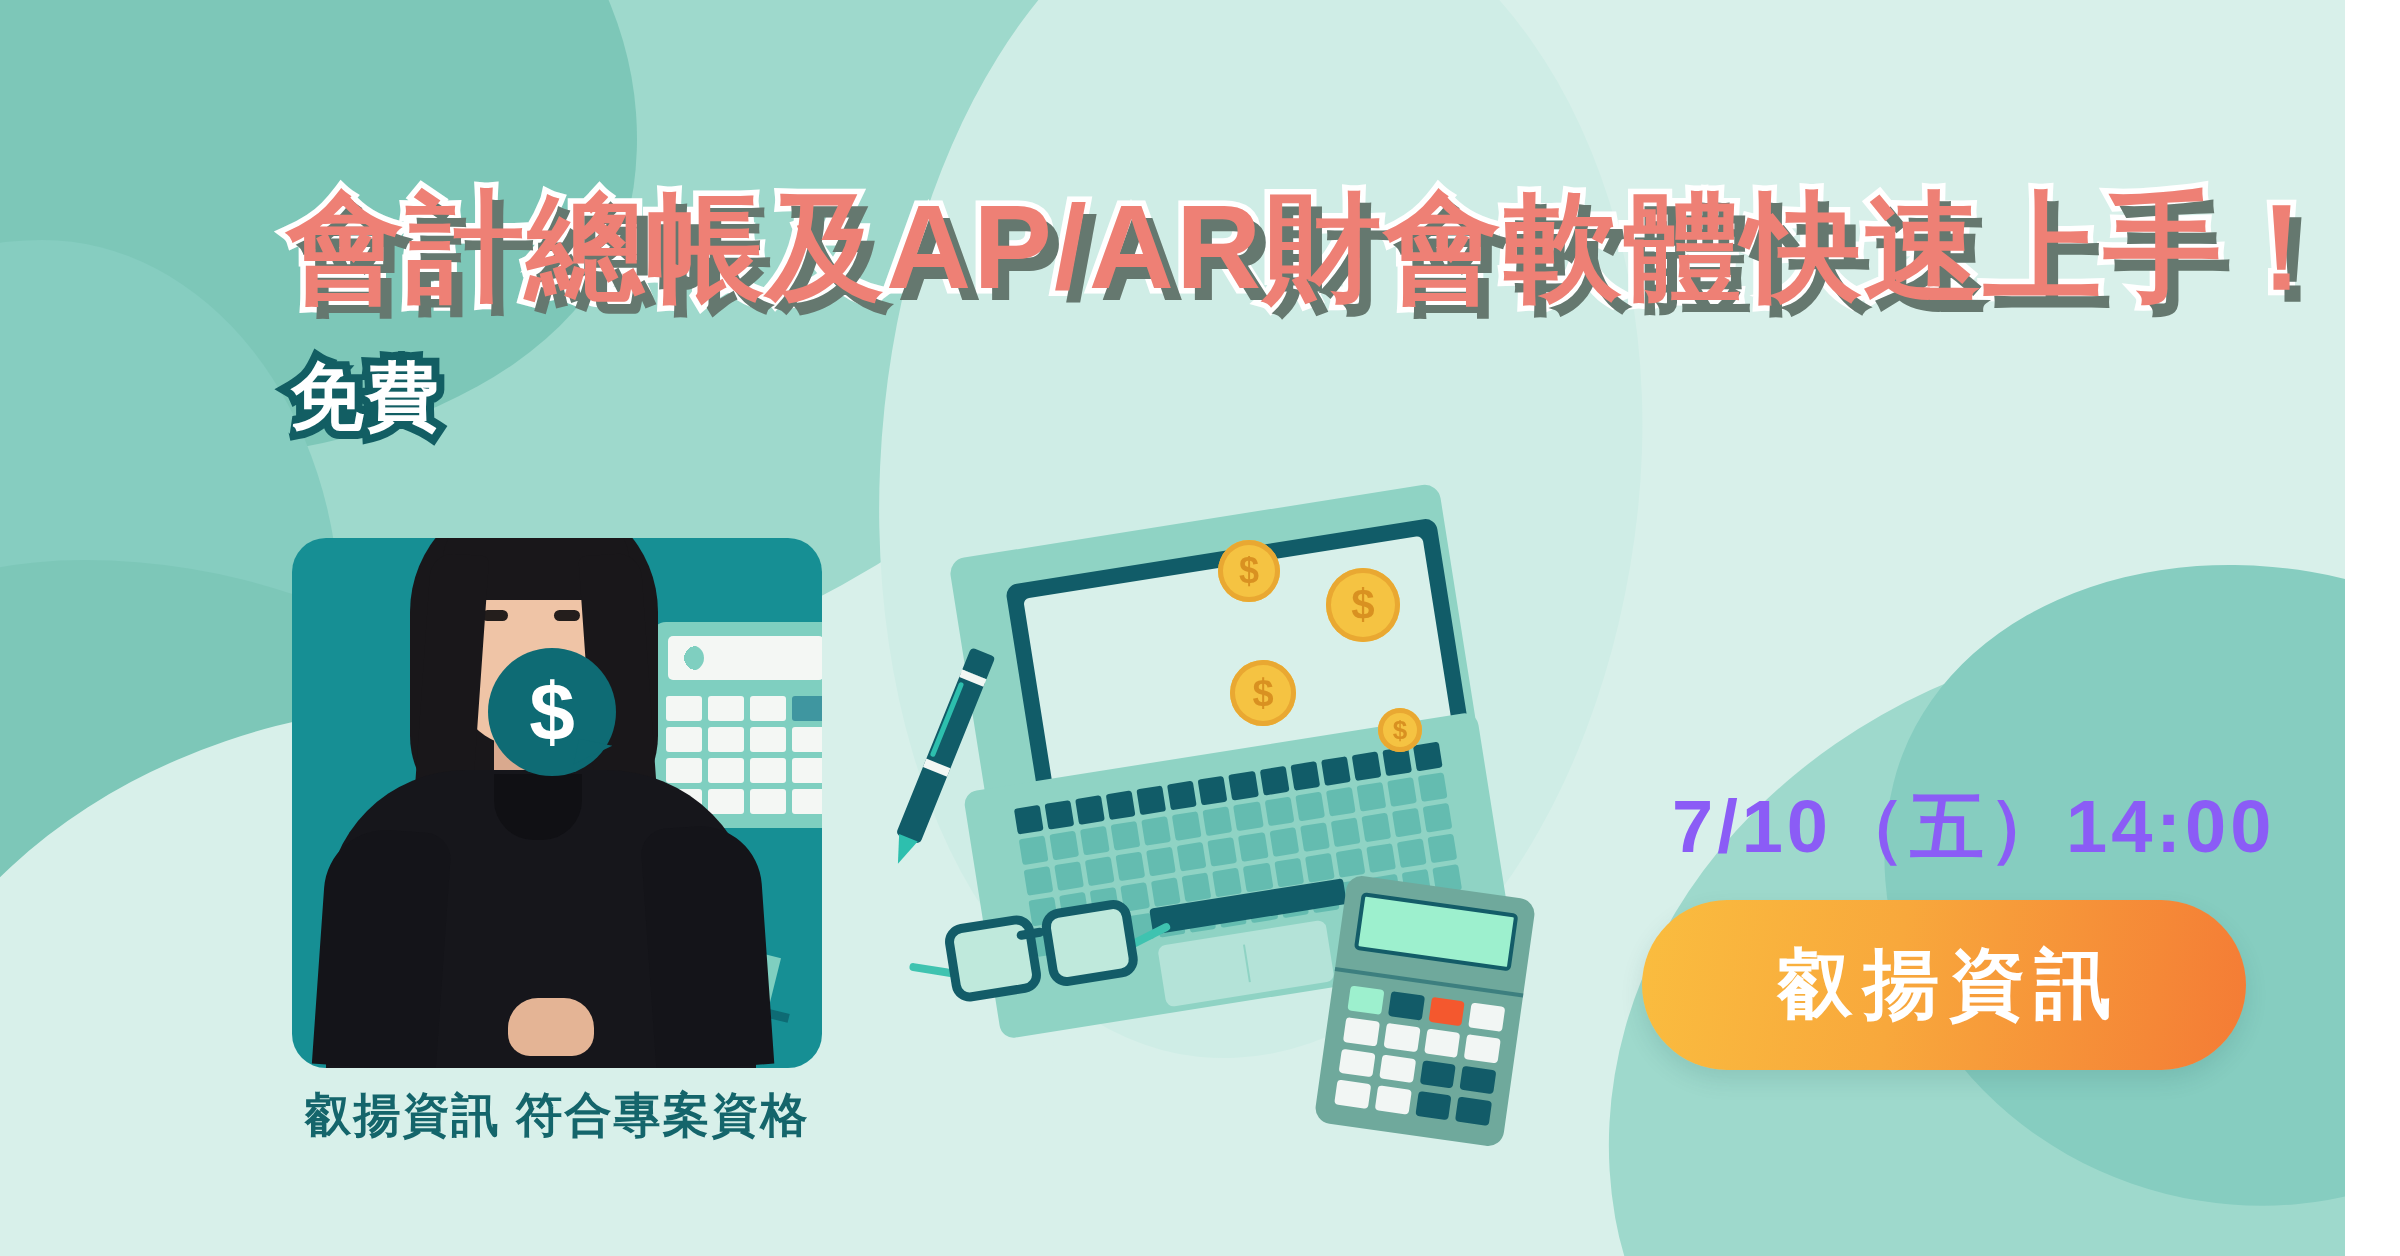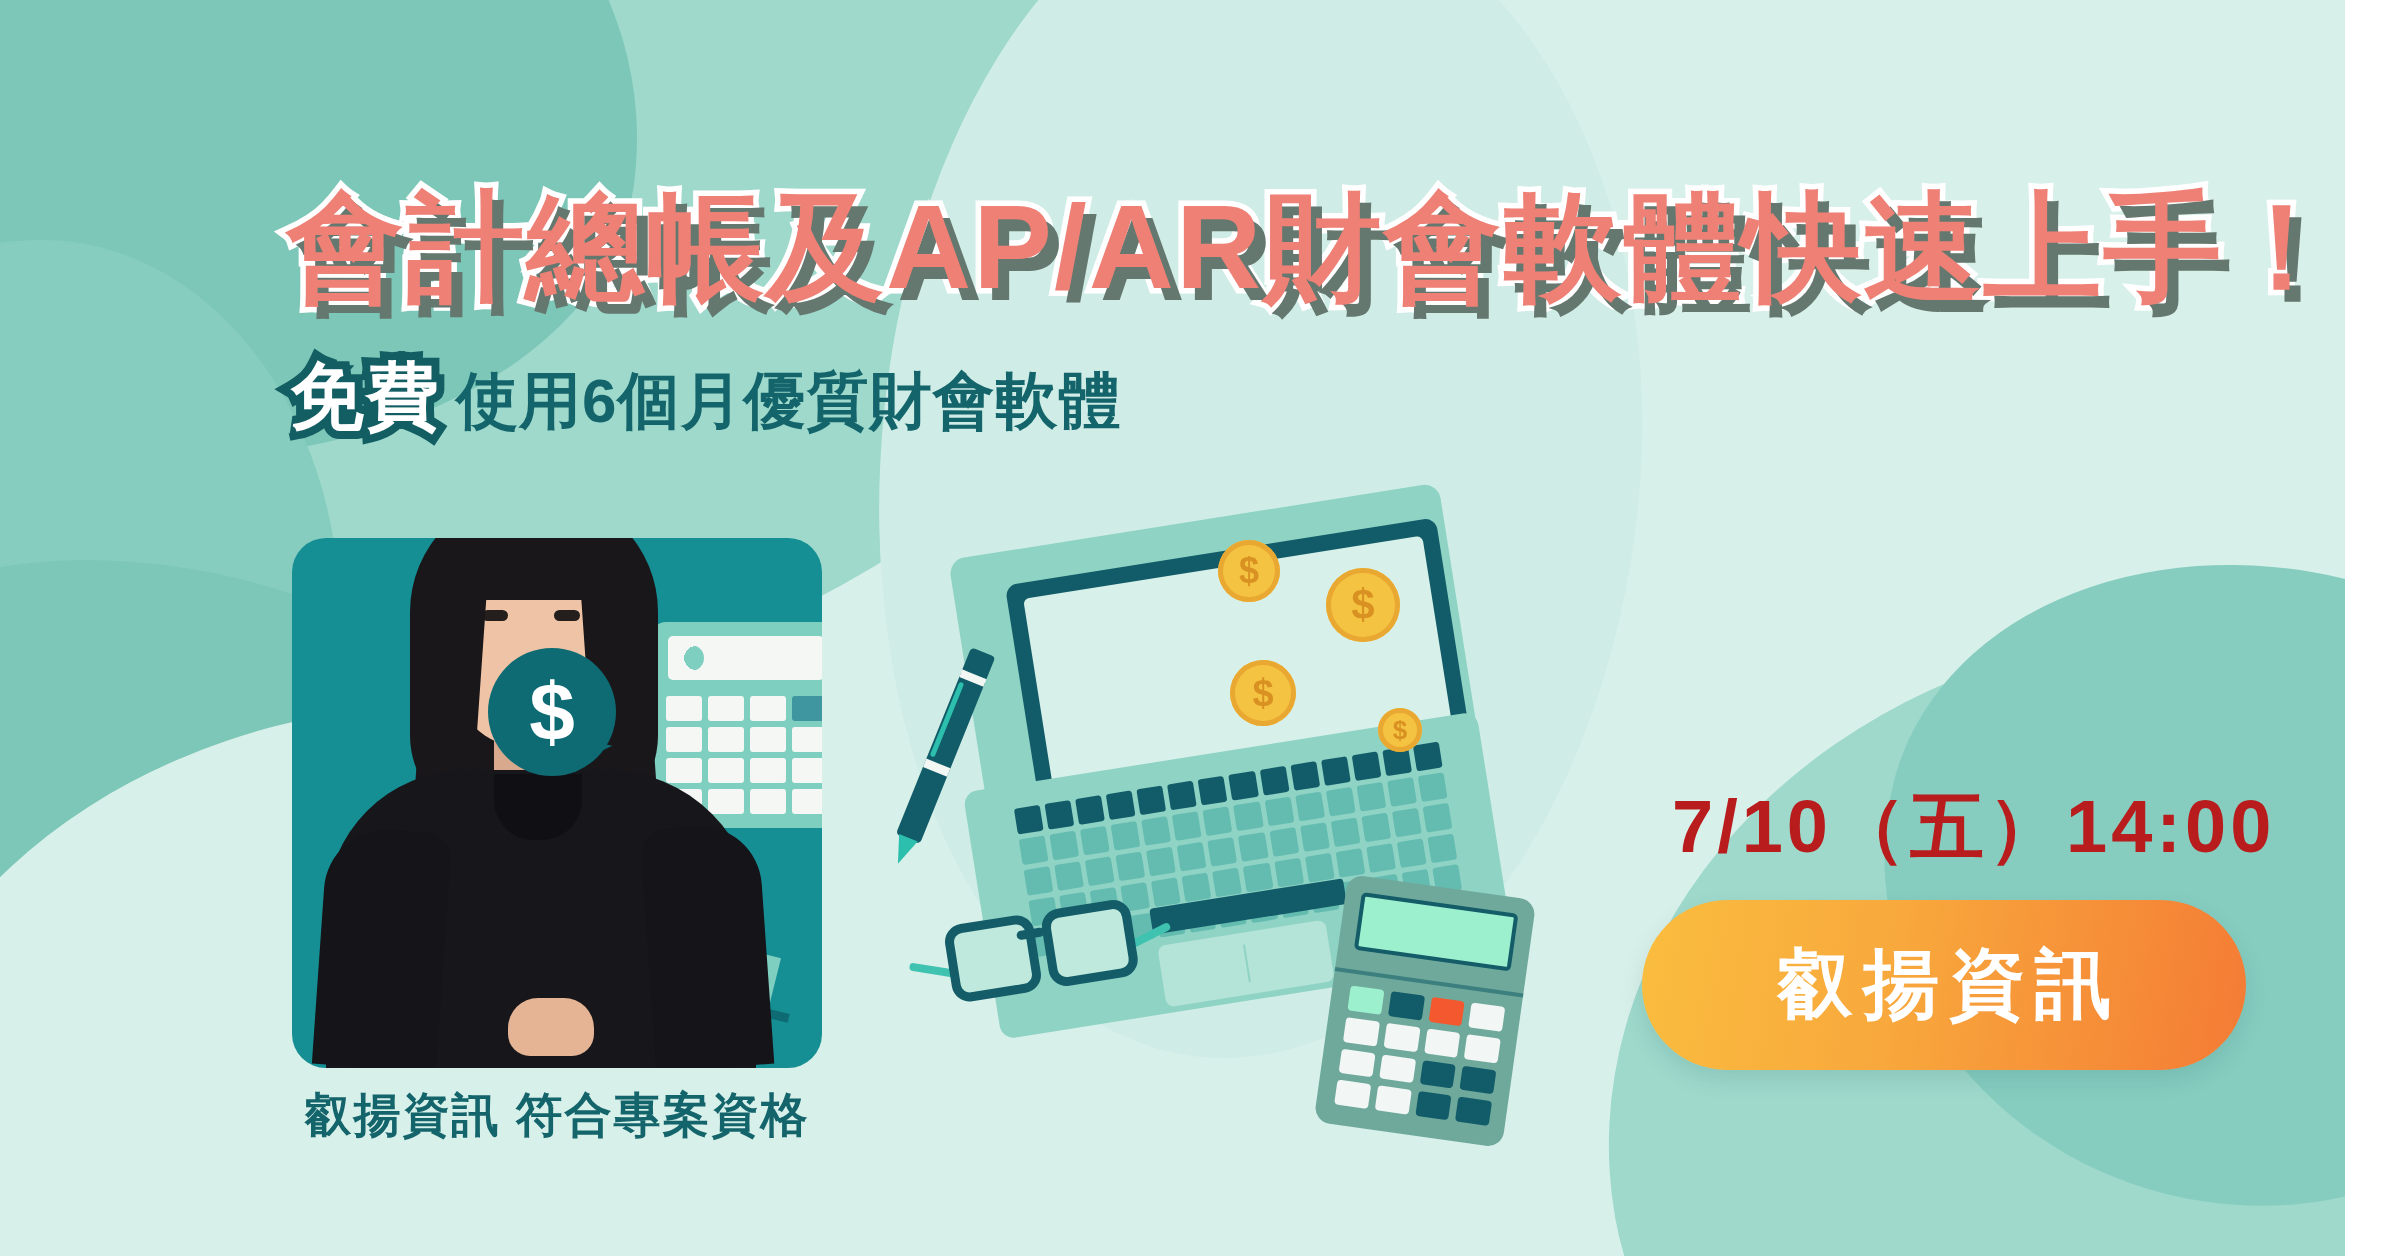--- a/index.html
+++ b/index.html
@@ -341,21 +341,21 @@
   }
   .calc2 .pad i{display:block;background:#F2F6F4;border-radius:4px;}
   .calc2 .pad i.mint{background:#9DF0CE;}
   .calc2 .pad i.teal{background:#125B68;}
   .calc2 .pad i.orange{background:#F4582E;}
 
   
   .date-text{
     position:absolute;left:1672px;top:778px;
     font-size:74px;font-weight:bold;letter-spacing:4px;
-    color:#b91c1c;
+    color:#8b5cf6;
     white-space:nowrap;
   }
   .cta{
     position:absolute;left:1642px;top:900px;width:604px;height:170px;
     border-radius:85px;
     background:linear-gradient(100deg,#FABD3F 0%,#F8A83C 42%,#F47B35 100%);
     display:flex;align-items:center;justify-content:center;
     box-shadow:0 10px 22px rgba(20,80,80,.13);
     cursor:pointer;
     border:none;
@@ -380,21 +380,20 @@
     <div class="blob blob-d"></div>
     <div class="blob blob-h"></div>
     <div class="blob blob-e"></div>
     <div class="blob blob-f"></div>
   </div>
 
   <div class="headline">會計總帳及AP/AR財會軟體快速上手！</div>
 
   <div class="subtitle-row">
     <span class="free-badge">免費</span>
-    <span class="sub-main">使用6個月優質財會軟體</span>
   </div>
 
   <div class="speaker">
     <div class="speaker-card"></div>
     <div class="speaker-card-inner">
 
       <div class="calc-flat">
         <div class="disp"></div>
         <div class="keypad">
           <i></i>

